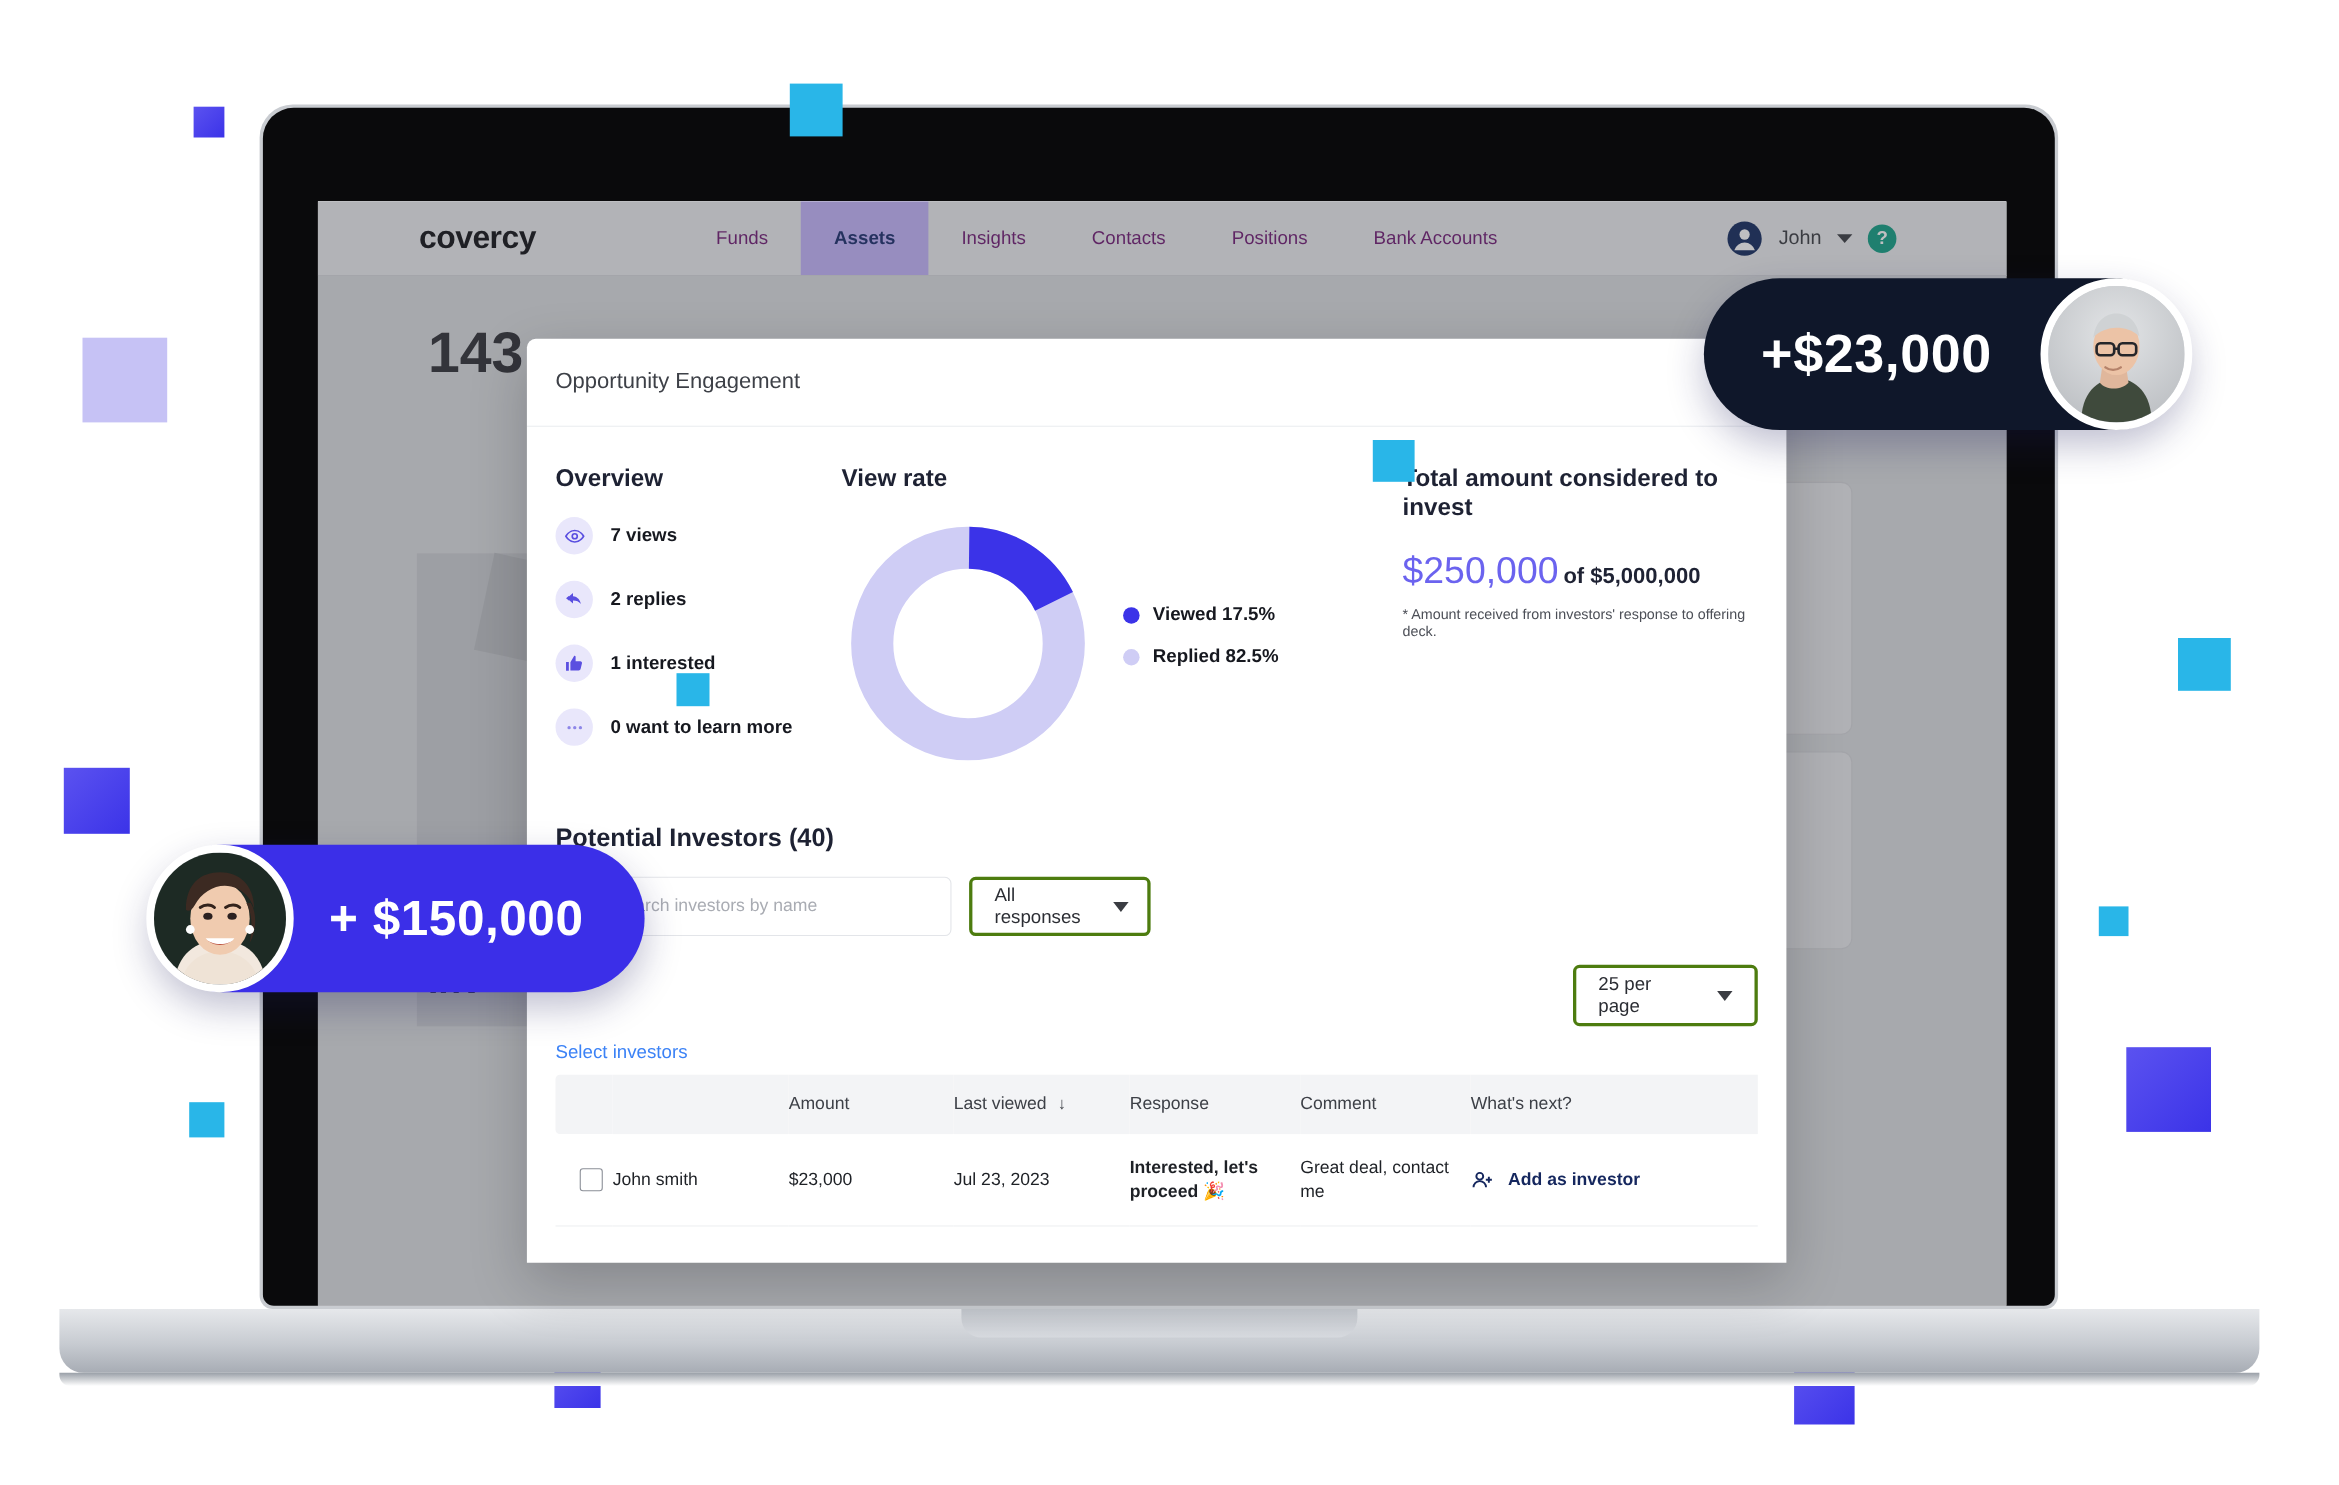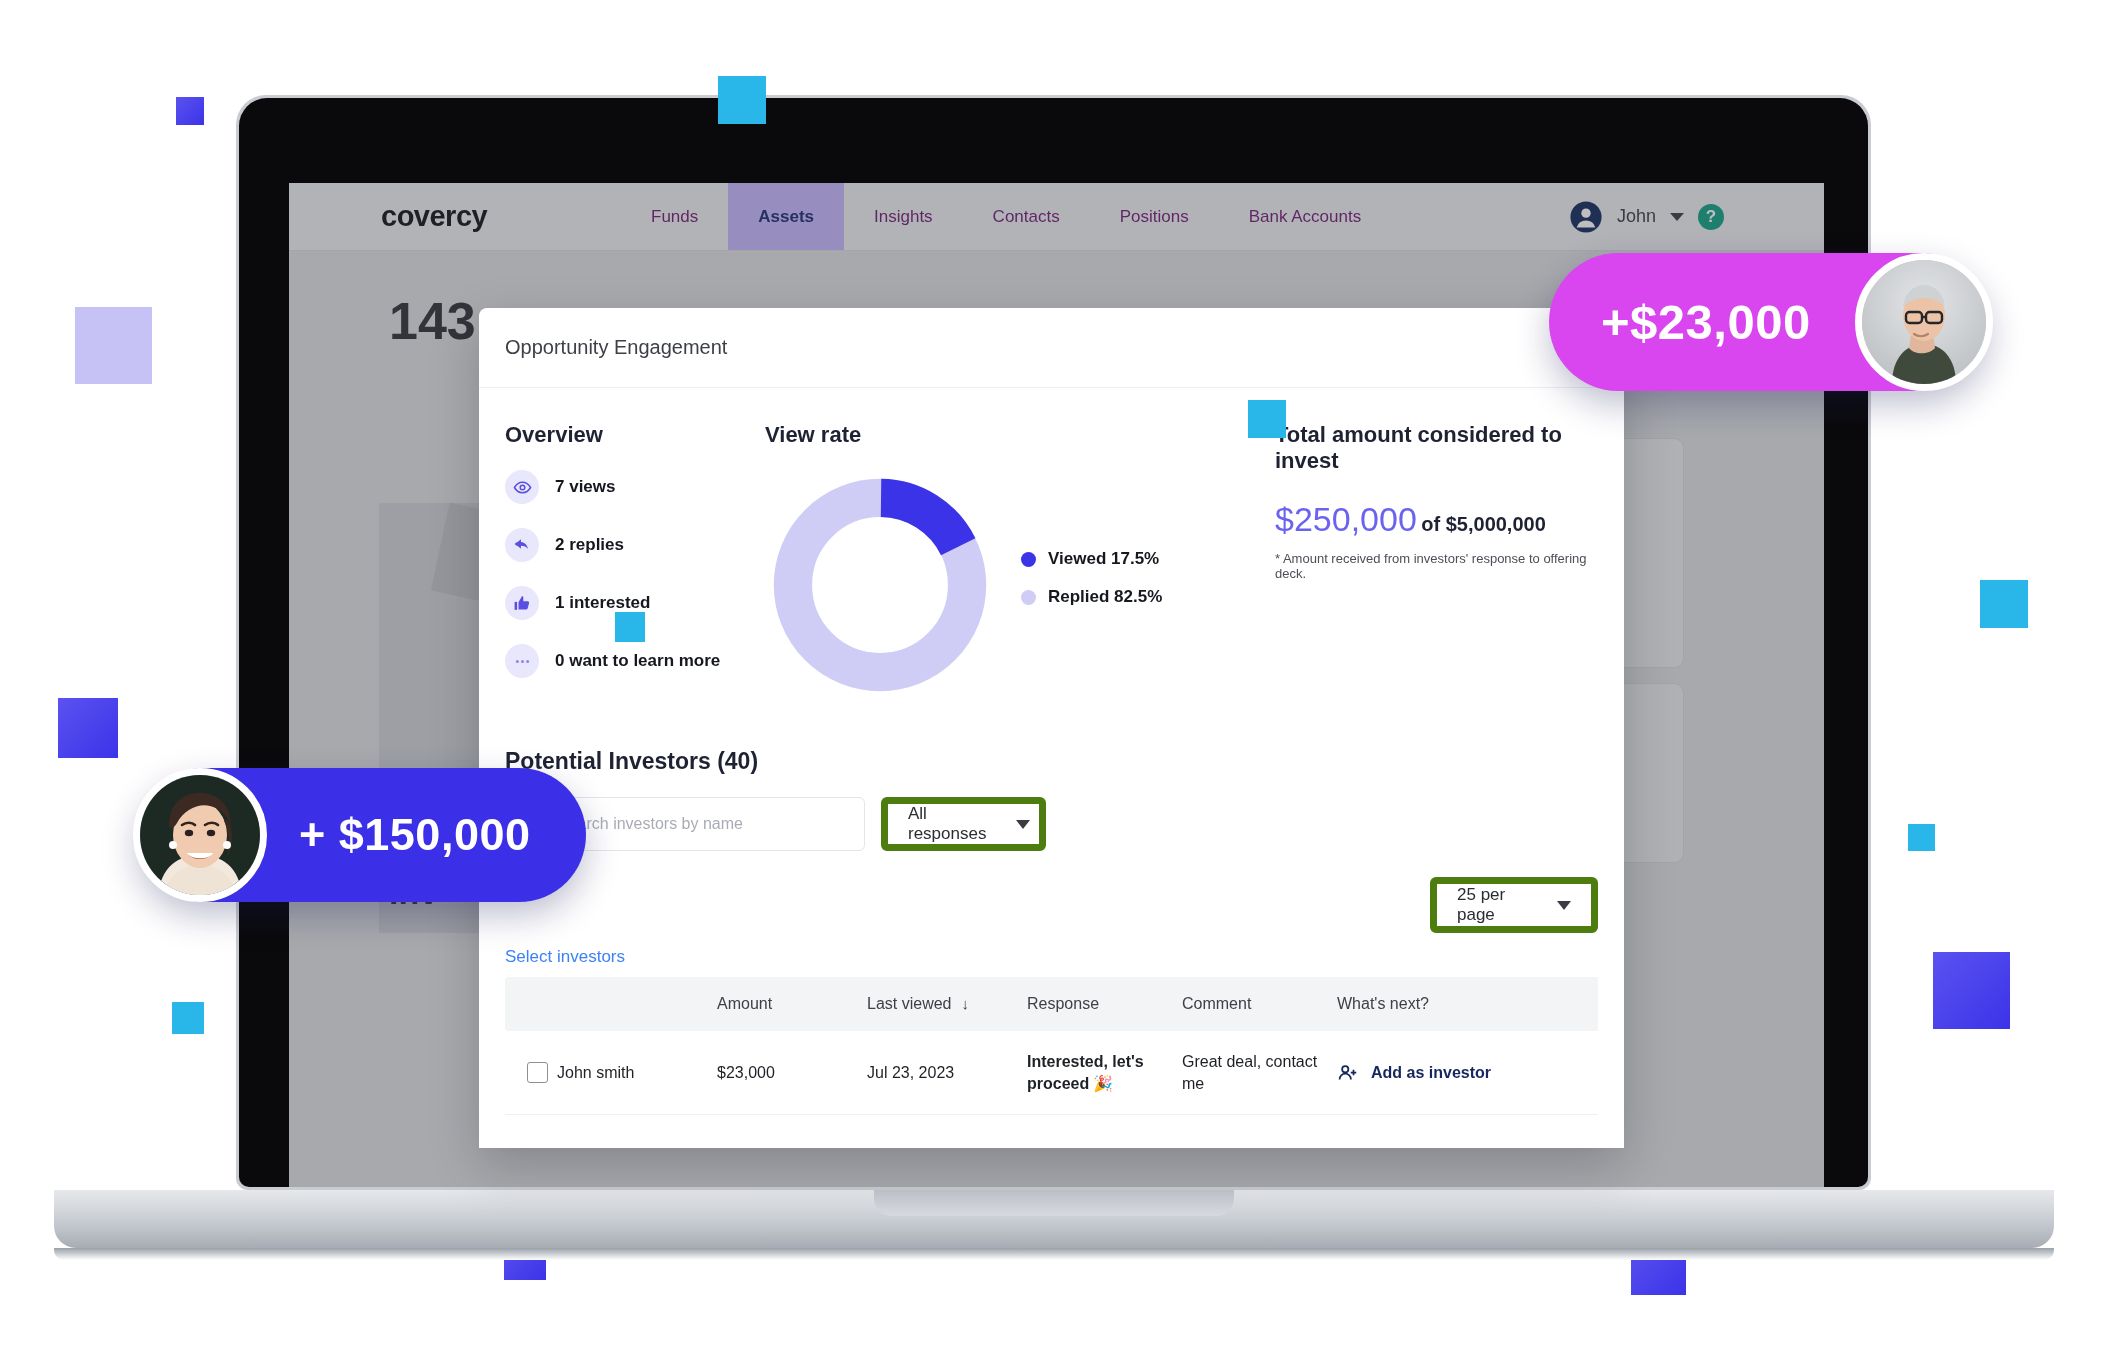--- a/index.html
+++ b/index.html
@@ -126,21 +126,21 @@
   .amt-note { font-size: 13px; color:#4c4f57; margin-top: 12px; }
 
   .pi-head { font-size: 23px; font-weight: 700; color:#1e2233; margin: 46px 0 22px 26px; }
   .filters { display:flex; gap: 16px; margin: 0 26px; }
   .search {
     width: 360px; height: 54px; border: 1px solid #e3e5e9; border-radius: 6px;
     display:flex; align-items:center; gap: 14px; padding: 0 18px; background:#fff;
   }
   .search-ph { font-size: 16px; color:#a9acb3; }
   .sel {
-    height: 54px; border: 7px solid #4d7c0f; border-radius: 6px; background:#fff;
+    height: 54px; border: 3px solid #4d7c0f; border-radius: 6px; background:#fff;
     display:flex; align-items:center; justify-content:space-between; padding: 0 20px; gap: 30px;
   }
   .sel-tx { font-size: 17px; color: #2b2d33; }
   .caret { width:0;height:0;border-left:7px solid transparent;border-right:7px solid transparent;border-top:9px solid #3a3c42; }
 
   .perpage-row { display:flex; justify-content:flex-end; margin: 26px 26px 0 26px; }
   .sel-pp { width: 168px; height: 56px; }
 
   .sel-inv { font-size: 17px; color:#3b82f6; margin: 14px 0 0 26px; }
 
@@ -403,21 +403,21 @@
 
   <div class="sq sq-cyan" style="left:1248px;top:400px;width:38px;height:38px;"></div>
 
   <div class="sq sq-cyan" style="left:615px;top:612px;width:30px;height:30px;"></div>
 
   <div class="sq sq-cyan" style="left:718px;top:76px;width:48px;height:48px;"></div>
   <div class="sq sq-cyan" style="left:1980px;top:580px;width:48px;height:48px;"></div>
   <div class="sq sq-cyan" style="left:1908px;top:824px;width:27px;height:27px;"></div>
   <div class="sq sq-blue" style="left:1933px;top:952px;width:77px;height:77px;"></div>
 
-  <div class="badge" id="badge-right" style="background: #d946ef;">
+  <div class="badge" id="badge-right" style="background: #0f172a;">
     <span class="badge-tx">+$23,000</span>
     <span class="ph">
       <svg width="124" height="124" viewBox="0 0 124 124">
         <defs>
           <radialGradient id="bgm" cx="50%" cy="35%" r="75%">
             <stop offset="0%" stop-color="#e3e5e7"></stop>
               <stop offset="100%" stop-color="#b9bcc0"></stop>
           </radialGradient>
         </defs>
         <rect width="124" height="124" fill="url(#bgm)"></rect>

